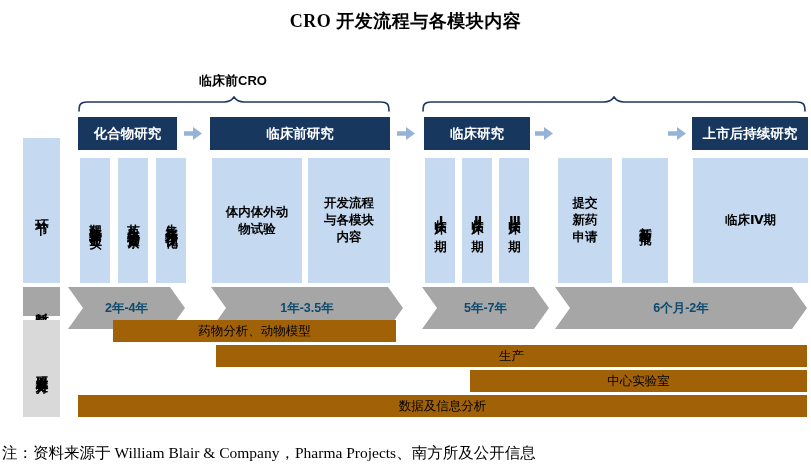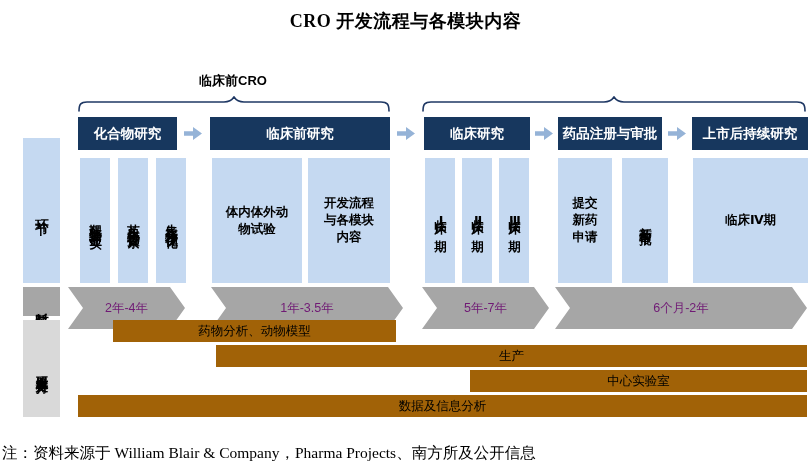--- a/index.html
+++ b/index.html
@@ -15,21 +15,21 @@
   .flow-arrow{top:127px;width:18px;height:13px;background:#95b3d7;
       clip-path:polygon(0% 32%,50% 32%,50% 0%,100% 50%,50% 100%,50% 68%,0% 68%);}
   .item{top:158px;height:125px;background:#c5d9f1;display:flex;align-items:center;justify-content:center;
         text-align:center;font-weight:bold;font-size:12.5px;line-height:17px;}
   .vtext{writing-mode:vertical-rl;text-orientation:upright;letter-spacing:2px;}
   .side{left:23px;width:37px;display:flex;align-items:center;justify-content:center;
         font-weight:bold;font-size:13.5px;text-align:center;}
   .side-phase{top:138px;height:145px;background:#c5d9f1;}
   .side-dur{top:287px;height:29px;background:#a6a6a6;}
   .side-svc{top:320px;height:97px;background:#d9d9d9;letter-spacing:1px;}
-  .dur{top:287px;height:42px;background:#a6a6a6;color:#701a75;font-weight:normal;font-size:12.5px;
+  .dur{top:287px;height:42px;background:#a6a6a6;color:#0c4a6e;font-weight:bold;font-size:12.5px;
        display:flex;align-items:center;justify-content:center;
        clip-path:polygon(0 0,calc(100% - 15px) 0,100% 50%,calc(100% - 15px) 100%,0 100%,15px 50%);}
   .svc{height:22px;background:#a16207;font-weight:normal;font-size:12.5px;
        display:flex;align-items:center;justify-content:center;}
   .footnote{left:2px;top:443px;width:809px;font-family:"Liberation Serif","DejaVu Serif",serif;
             font-size:15.5px;}
   .inner{display:inline-block;}
 </style>
 </head>
 <body>
@@ -43,21 +43,20 @@
   <svg class="abs brace" style="left:78px;top:96px;" width="312" height="16">
     <path d="M1,15 C1,8 3,6 9,6 L146,6 C152,6 154,4 156,1 C158,4 160,6 166,6 L303,6 C309,6 311,8 311,15" fill="none" stroke="#1f3864" stroke-width="1.6" stroke-linecap="round"></path>
   </svg>
   <svg class="abs brace" style="left:422px;top:96px;" width="384" height="16">
     <path d="M1,15 C1,8 3,6 9,6 L182,6 C188,6 190,4 192,1 C194,4 196,6 202,6 L375,6 C381,6 383,8 383,15" fill="none" stroke="#1f3864" stroke-width="1.6" stroke-linecap="round"></path>
   </svg>
 
   <div class="abs hdr" style="left:78px;width:99px;">化合物研究</div>
   <div class="abs hdr" style="left:210px;width:180px;">临床前研究</div>
   <div class="abs hdr" style="left:424px;width:106px;">临床研究</div>
-  <div class="abs hdr" style="left:558px;width:104px;">药品注册与审批</div>
   <div class="abs hdr" style="left:692px;width:116px;">上市后持续研究</div>
 
   <div class="abs flow-arrow" style="left:184px;"></div>
   <div class="abs flow-arrow" style="left:397px;"></div>
   <div class="abs flow-arrow" style="left:535px;"></div>
   <div class="abs flow-arrow" style="left:668px;"></div>
 
   <div class="abs item" style="left:80px;width:30px;">
     <span class="vtext">靶标选择与证实</span>
   </div>

